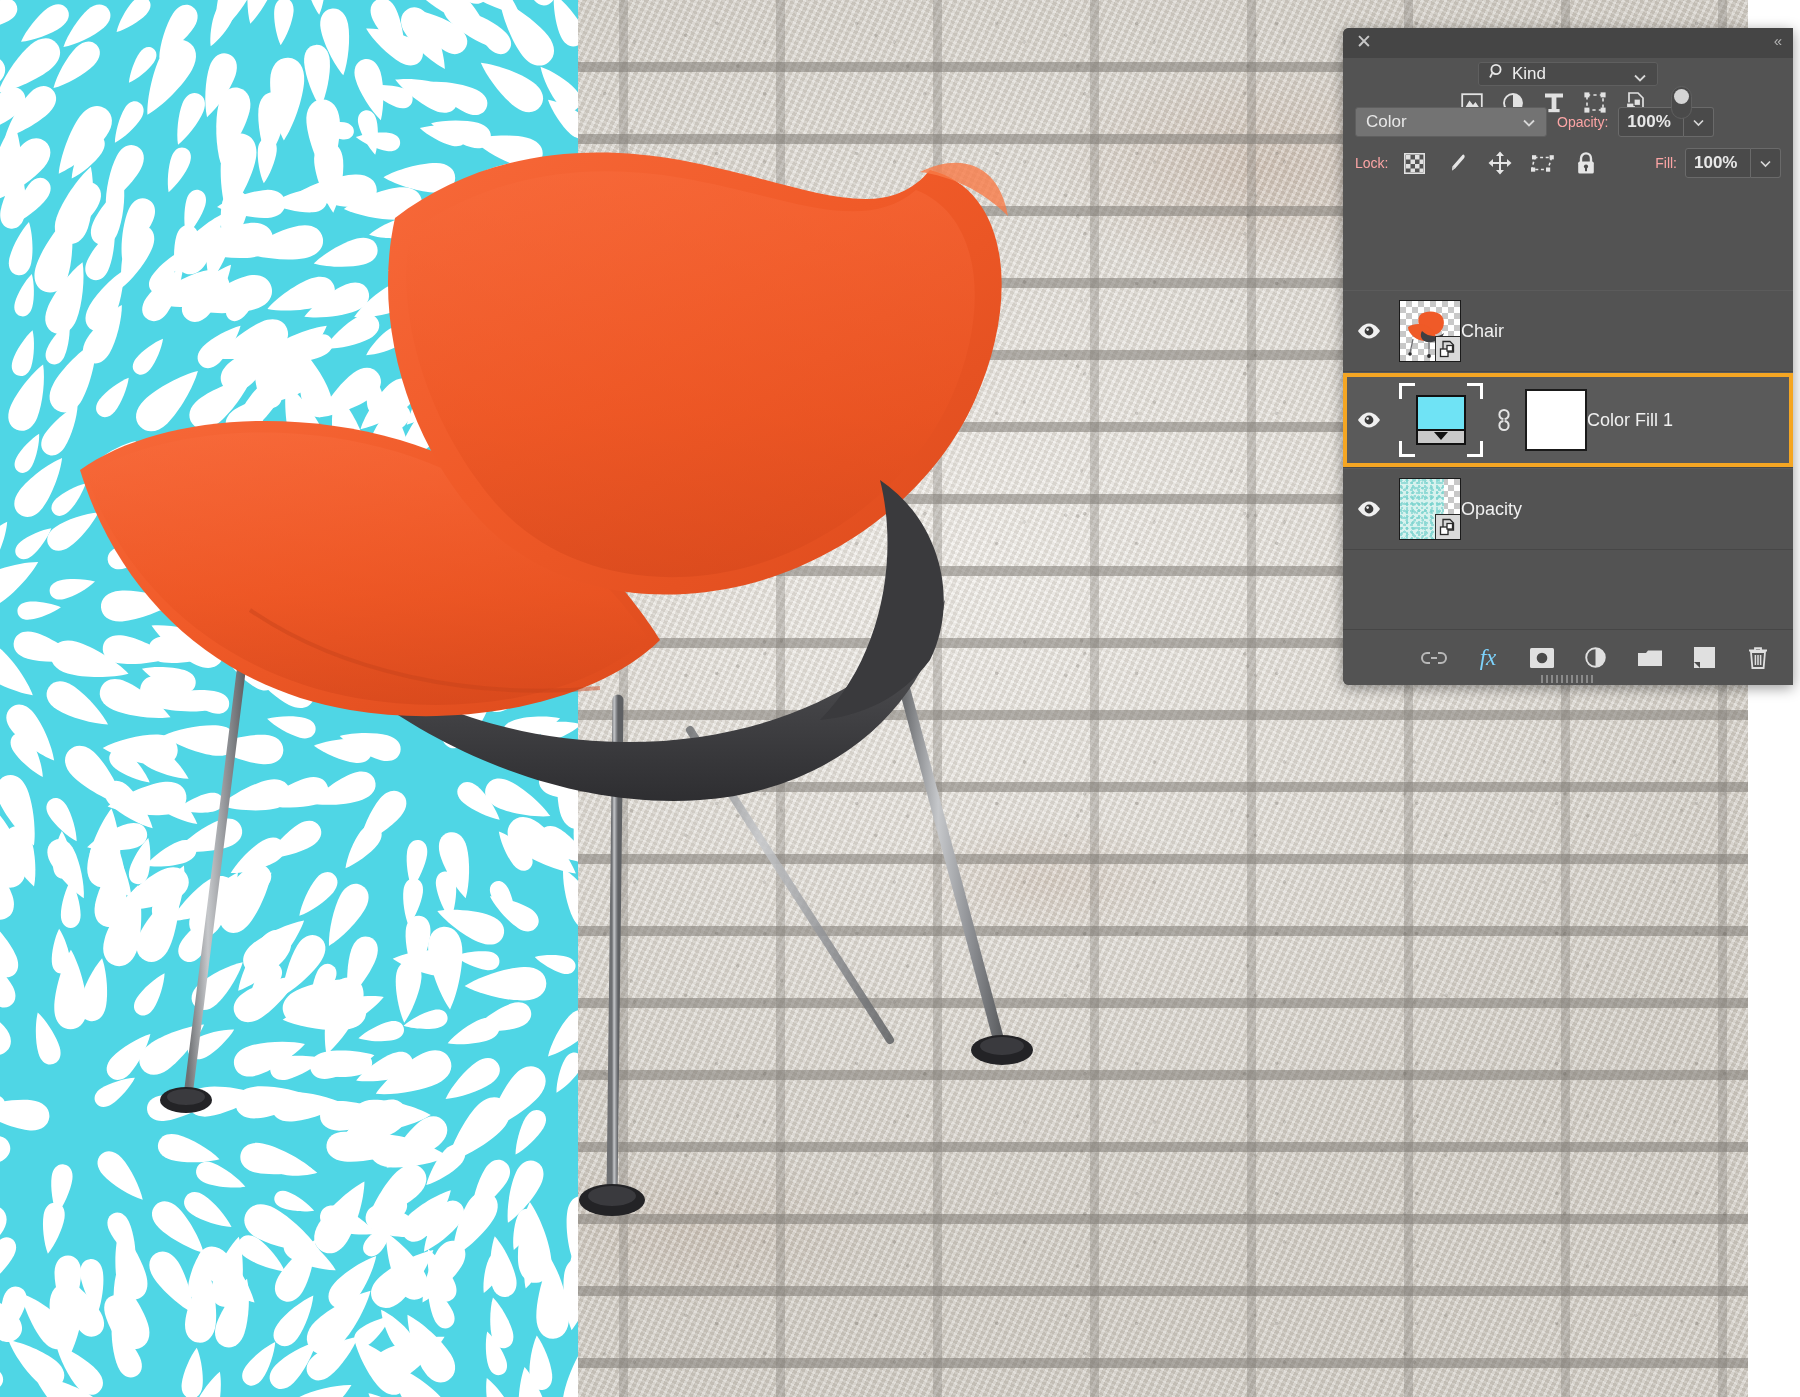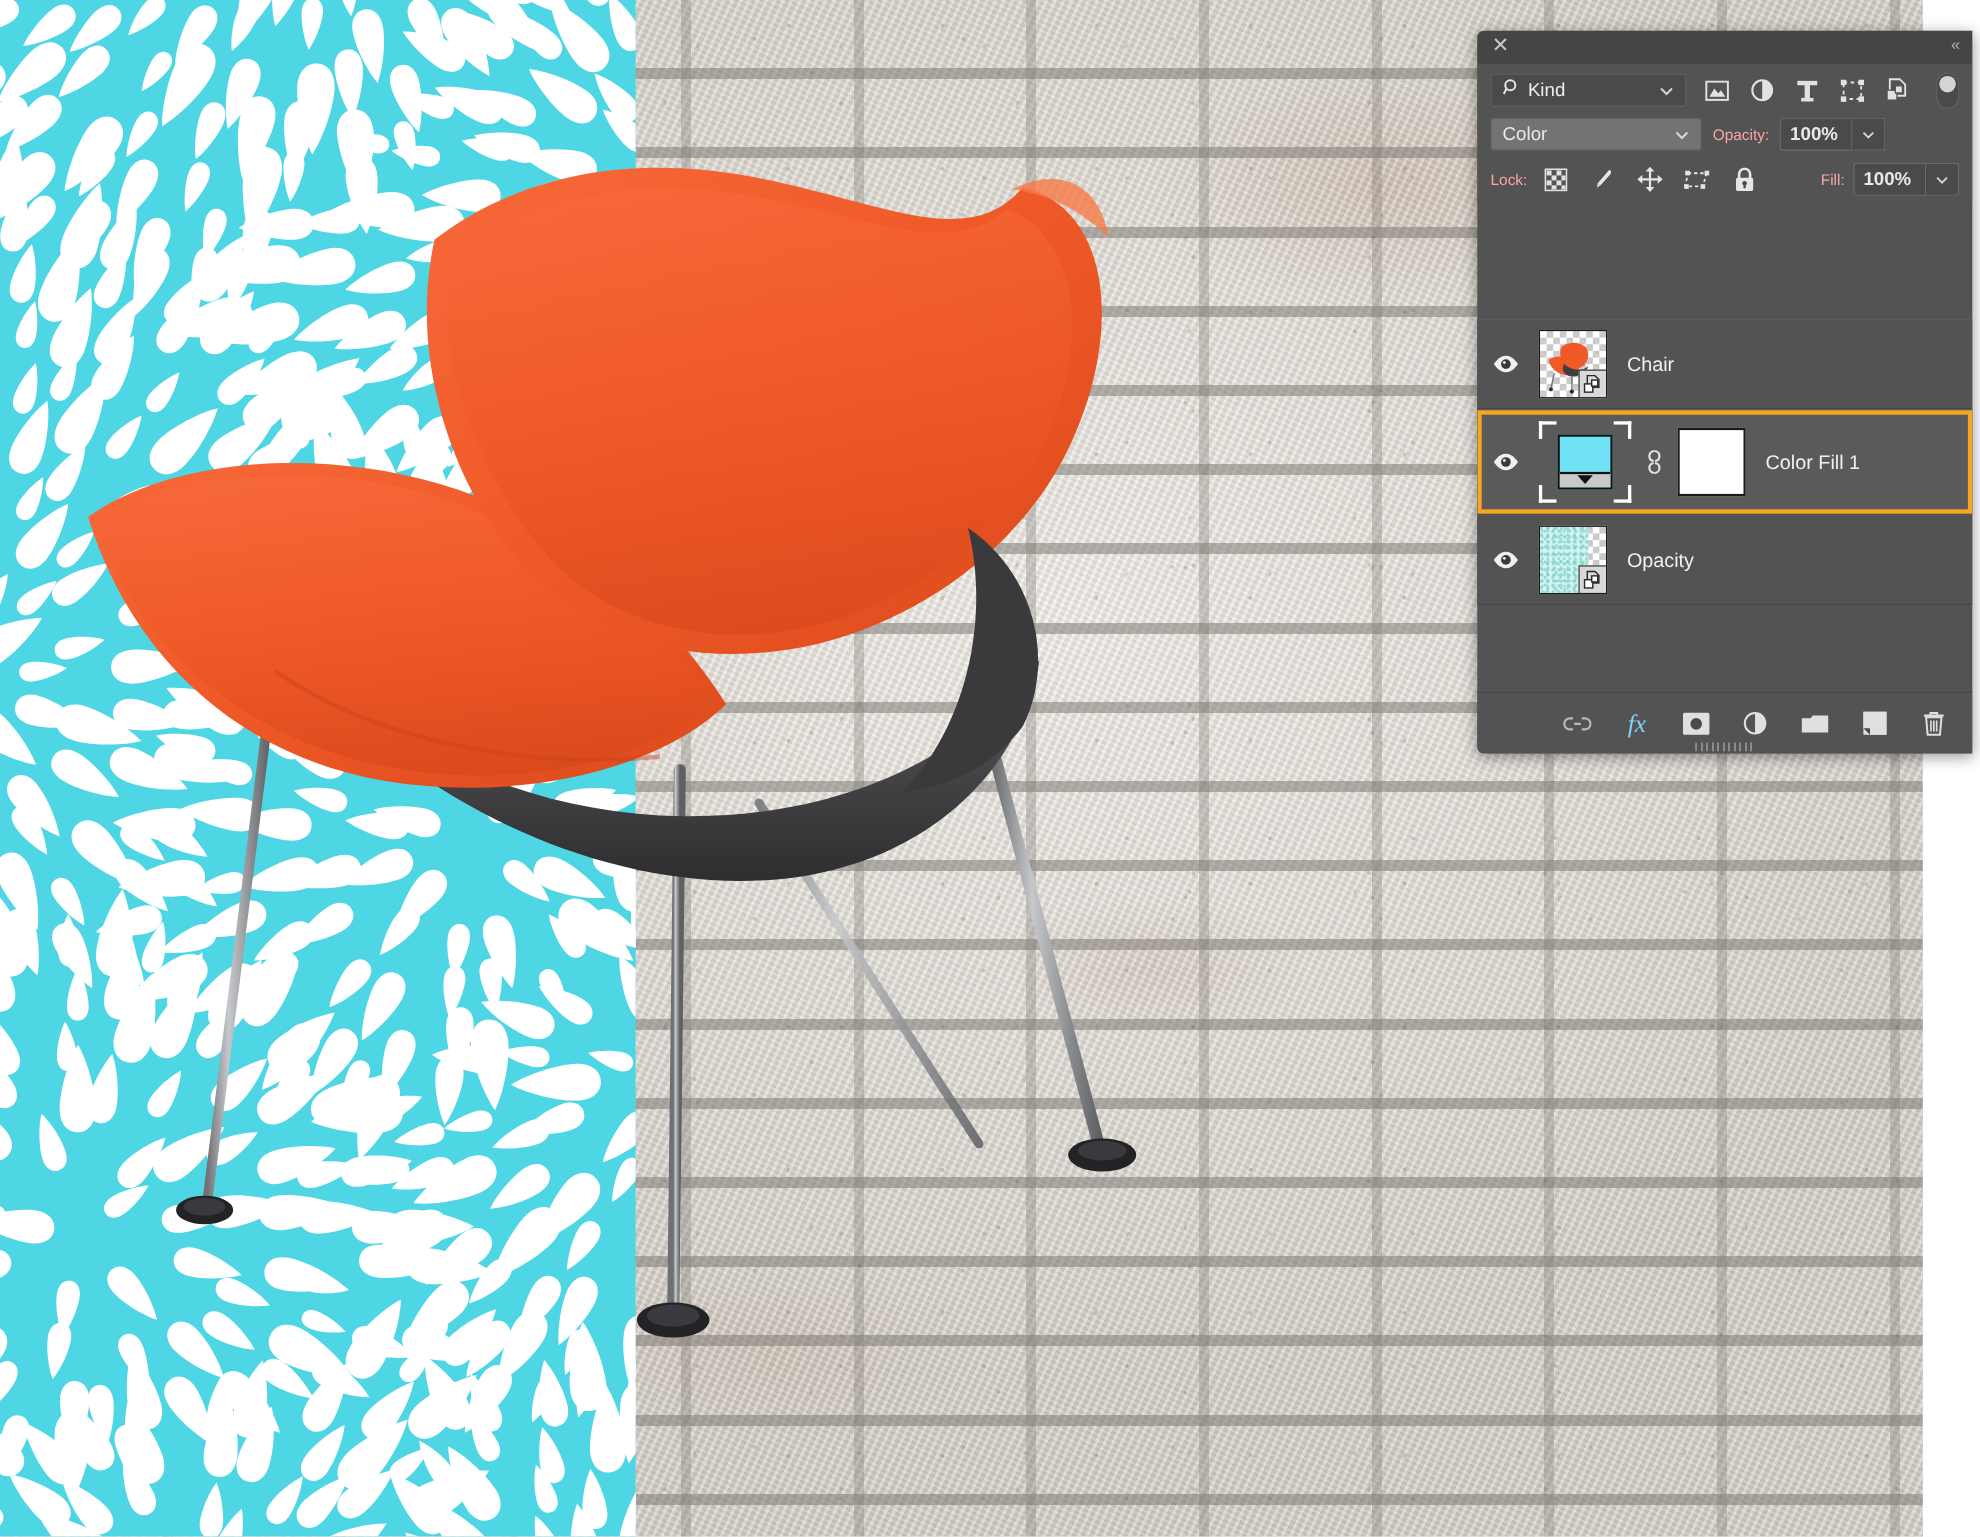--- a/index.html
+++ b/index.html
@@ -96,21 +96,21 @@
     position:absolute; left:0; top:0; width:95px; height:47px;
     background:#535353; color:#ffffff; font-weight:bold; font-size:17.5px;
     display:flex; align-items:center; padding-left:18px;
   }
   .tab-rest { position:absolute; left:95px; top:0; right:0; height:47px; background:#3c3c3c; }
   .panel-menu { position:absolute; right:14px; top:14px; width:22px; height:18px; }
   .panel-menu i { display:block; height:3px; background:#c6c6c6; margin-bottom:3.5px; border-radius:1px; }
 
   .panel-body { background:#535353; padding: 0 12px; }
 
-  .row-filter { display:flex; align-items:center; height:44px; gap:0; padding-top:4px; }
+  .row-filter { display:flex; align-items:center; height:44px; gap:0; padding-top:4px;flex-direction:column; }
   .kind-select {
     width:180px; height:30px; background:#4a4a4a; border:1px solid #5f5f5f; border-radius:3px;
     display:flex; align-items:center; position:relative; padding-left:10px; font-size:17px; color:#eee;
   }
   .kind-select .mag { margin-right:6px; }
   .kind-select .caret { position:absolute; right:10px; top:7px; }
   .filter-icons { display:flex; align-items:center; gap:17px; margin-left:16px; }
   .fi { width:24px; height:24px; display:flex; align-items:center; justify-content:center; }
   .toggle-pill {
     width:21px; height:33px; border-radius:11px; background:#4a4a4a; border:1px solid #606060;
@@ -160,21 +160,21 @@
     background-image:
       linear-gradient(45deg,#c8c8c8 25%,transparent 25%,transparent 75%,#c8c8c8 75%),
       linear-gradient(45deg,#c8c8c8 25%,transparent 25%,transparent 75%,#c8c8c8 75%);
     background-size:12px 12px; background-position:0 0,6px 6px; background-color:#ffffff;
   }
   .so-badge {
     position:absolute; right:-1px; bottom:-1px; width:26px; height:26px;
     background:#d9d9d9; border:1px solid #2a2a2a;
     display:flex; align-items:center; justify-content:center;
   }
-  .layer-name { margin-left:18px; font-size:18px; color:#f0f0f0; white-space:nowrap; }
+  .layer-name { font-size:18px; color:#f0f0f0; white-space:nowrap; }
   .sel-frame { position:absolute; left:0; top:0; right:0; bottom:0; border:4px solid #f5a623; pointer-events:none; }
 
   .thumb-bracket { position:relative; width:84px; height:74px; display:flex; align-items:center; justify-content:center; }
   .thumb-bracket .corner { position:absolute; width:16px; height:16px; border:3px solid #ffffff; }
   .thumb-bracket .c-tl { left:0; top:0; border-right:none; border-bottom:none; }
   .thumb-bracket .c-tr { right:0; top:0; border-left:none; border-bottom:none; }
   .thumb-bracket .c-bl { left:0; bottom:0; border-right:none; border-top:none; }
   .thumb-bracket .c-br { right:0; bottom:0; border-left:none; border-top:none; }
   .fill-thumb { width:50px; height:50px; border:2px solid #111; background:#6fe3f5; position:relative; }
   .fill-thumb .slider-strip {

